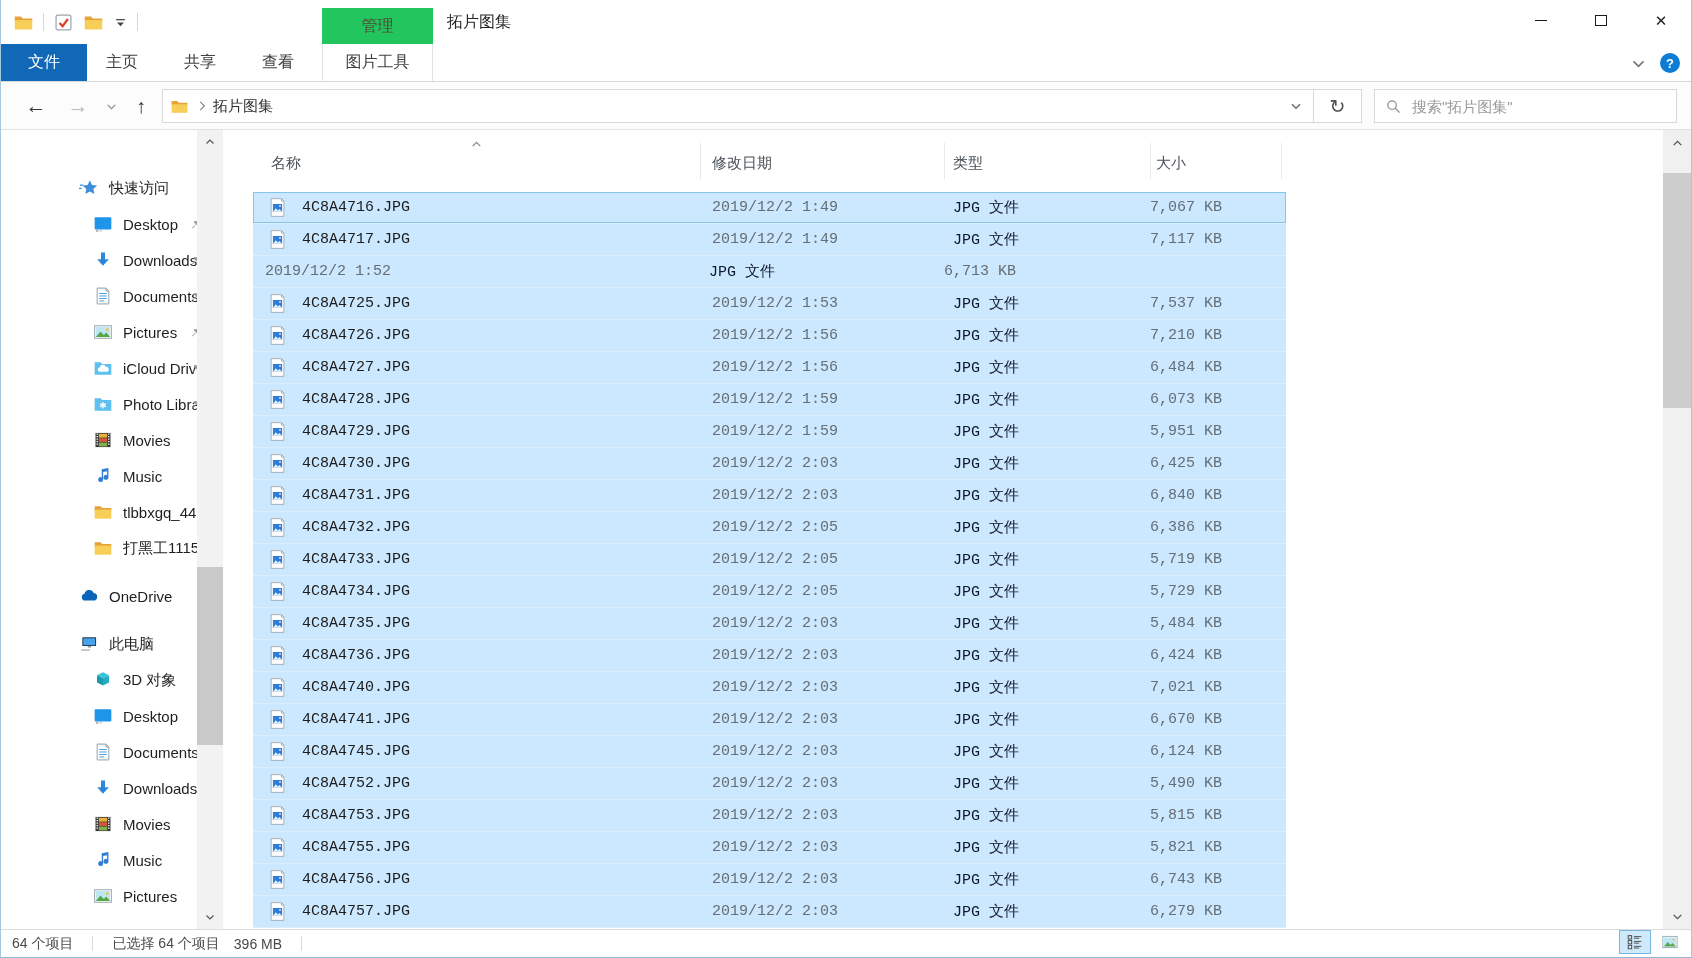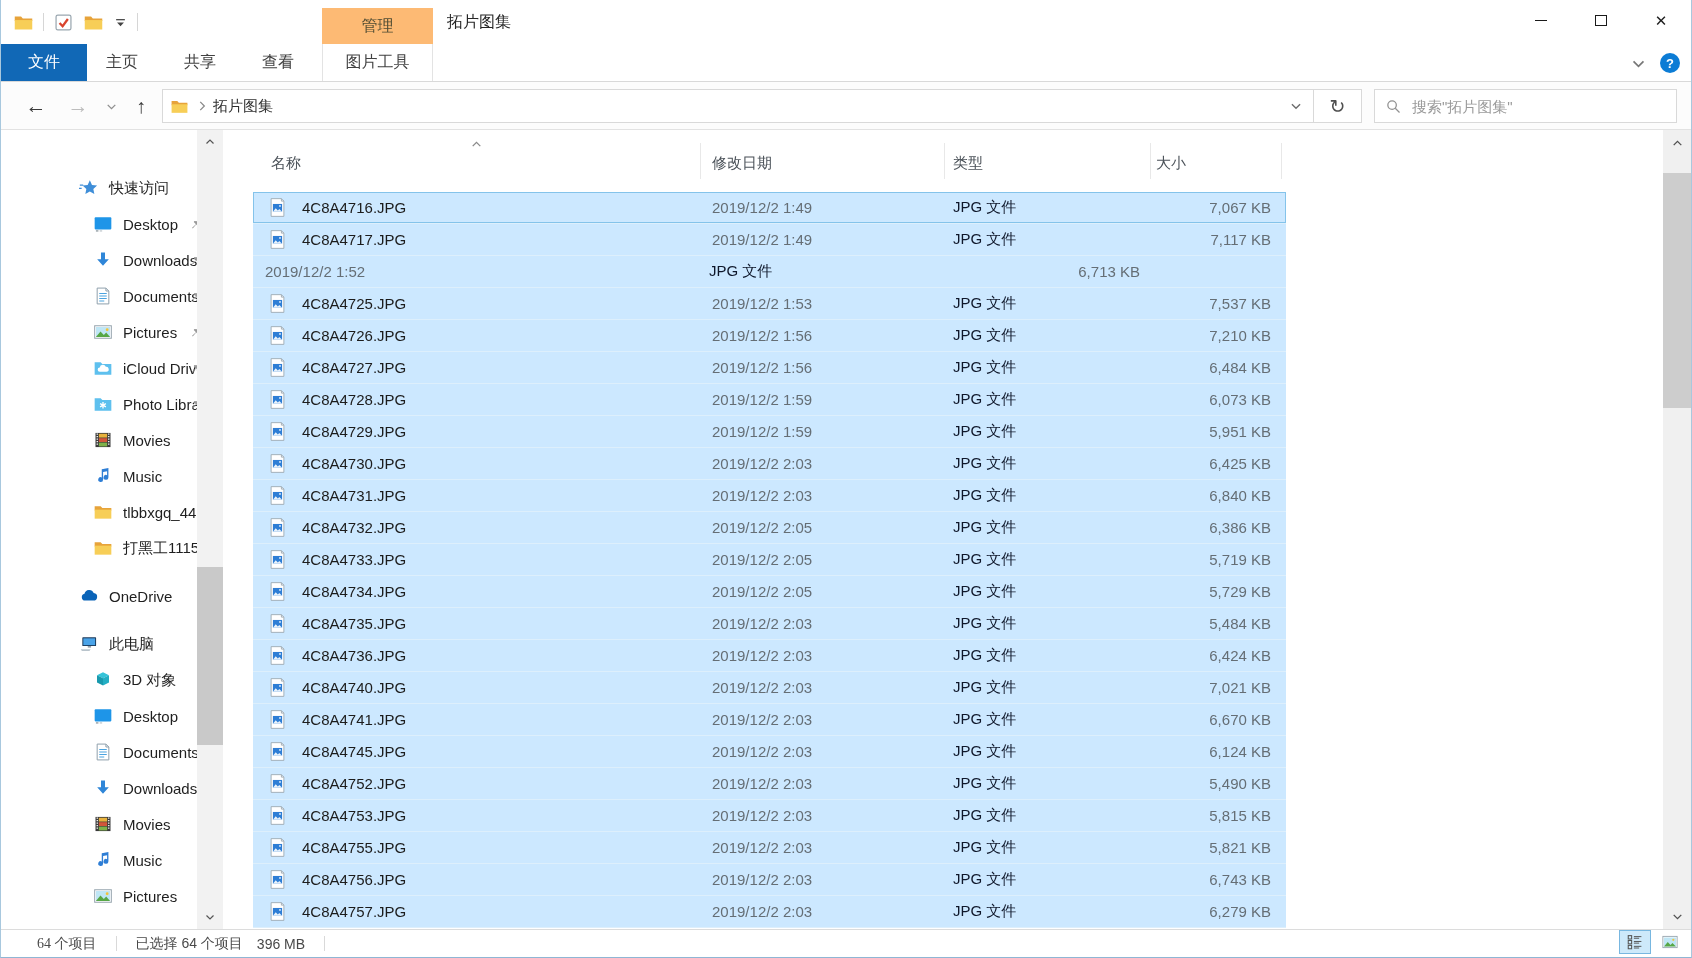--- a/index.html
+++ b/index.html
@@ -8,21 +8,21 @@
   .win { position:absolute; inset:0; border-left:1px solid #a8c8de;
          border-right:1px solid #a8c8de; border-bottom:1px solid #8fb6d4; background:#fff; }
   svg.ic { display:block; }
 
   
   .titlebar { position:absolute; top:0; left:0; right:0; height:44px; background:#fff; }
   .qat { position:absolute; left:12px; top:0; height:44px; display:flex; align-items:center; gap:9px; }
   .qat .qicon { width:21px; height:21px; }
   .qat-sep { width:1px; height:18px; background:#d6d6d6; }
   .qat-chev { width:15px; height:15px; color:#4a4a4a; }
-  .ctx-label { position:absolute; left:321px; top:8px; width:111px; height:36px; background:#fdba74;
+  .ctx-label { position:absolute; left:321px; top:8px; width:111px; height:36px; background:#22c55e;
     display:flex; align-items:center; justify-content:center; font-size:16px; color:#4f4c33; }
   .win-title { position:absolute; left:446px; top:0; height:44px; display:flex; align-items:center;
     font-size:16px; color:#262626; }
   .win-controls { position:absolute; right:0; top:0; height:40px; display:flex; }
   .wc { width:60px; height:40px; display:flex; align-items:center; justify-content:center; color:#1a1a1a; }
   .mini-glyph { width:12px; height:1px; background:#1a1a1a; display:block; }
   .maxi-glyph { width:12px; height:11px; border:1px solid #1a1a1a; display:block; }
   .close-glyph { font-size:15px; line-height:1; }
 
   
@@ -82,50 +82,50 @@
   .side-item .sl { margin-left:10px; font-size:15px; color:#1f1f1f; white-space:nowrap; }
   .side-item .pin { position:absolute; left:188px; top:10px; width:16px; height:16px; }
   .side-scroll { position:absolute; left:196px; top:0; width:26px; height:100%; background:#f2f2f2; }
   .ss-up, .ss-down { position:absolute; left:0; width:26px; height:24px; display:flex;
     align-items:center; justify-content:center; color:#555; background:#f2f2f2; }
   .ss-up { top:0; } .ss-down { bottom:0; }
   .ss-up svg, .ss-down svg { width:12px; height:12px; }
   .ss-thumb { position:absolute; left:0; width:26px; top:437px; height:178px; background:#c9c9c9; }
 
   
-  .filelist { position:absolute; left:245px; top:0; right:28px; bottom:0; overflow:hidden; }
+  .filelist { position:absolute; left:245px; top:0; right:28px; bottom:0; overflow:hidden;font-family:Liberation Mono, monospace; }
   .sort-caret { position:absolute; left:224px; top:8px; width:13px; height:13px; color:#8a8a8a; }
   .col-label { position:absolute; top:24px; font-size:15px; color:#4a5158; cursor:default; }
   .cl-name { left:25px; } .cl-date { left:466px; } .cl-type { left:707px; } .cl-size { left:910px; }
   .col-sep { position:absolute; top:13px; height:36px; width:1px; background:#e8e8e8; }
   .cs-1 { left:454px; } .cs-2 { left:698px; } .cs-3 { left:904px; } .cs-4 { left:1035px; }
   .rows { position:absolute; left:7px; top:62px; width:1033px; }
   .frow { height:32px; background:#cce8ff; display:grid;
     grid-template-columns:447px 244px 206px 131px; align-items:center;
     border-bottom:1px solid #ddeffc; }
   .frow.first { box-shadow:inset 0 0 0 1px #84c3ea; }
   .c-name { display:flex; align-items:center; gap:16px; padding-left:16px;
     font-size:15px; color:#1c1c1c; white-space:nowrap; }
   .c-name .fi { width:17px; height:21px; flex:none; }
   .c-date { font-size:15px; color:#656e75; padding-left:12px; }
   .c-type { font-size:15px; color:#0f172a; padding-left:9px; }
-  .c-size { font-size:15px; color:#656e75; text-align:right; padding-right:10px; }
+  .c-size { font-size:15px; color:#656e75; text-align:left; padding-right:10px; }
 
   
   .main-scroll { position:absolute; right:0; top:0; width:28px; height:100%; background:#f0f0f0; }
   .ms-up, .ms-down { position:absolute; left:0; width:28px; height:26px; display:flex;
     align-items:center; justify-content:center; color:#505050; background:#f0f0f0; }
   .ms-up { top:0; } .ms-down { bottom:0; }
   .ms-up svg, .ms-down svg { width:13px; height:13px; }
   .ms-thumb { position:absolute; left:0; width:28px; top:43px; height:235px; background:#cdcdcd; }
 
   
   .statusbar { position:absolute; left:0; right:0; bottom:0; height:28px; background:#fff;
     border-top:1px solid #dcdcdc; display:flex; align-items:center; font-size:14px; color:#494949; }
-  .sb-count { margin-left:36px;font-family:Liberation Serif, serif; }
+  .sb-count { margin-left:11px; }
   .sb-sep { width:1px; height:15px; background:#d9d9d9; margin:0 19px; }
   .sb-size { margin-left:14px; }
   .view-btns { position:absolute; right:5px; bottom:3px; display:flex; gap:3px; }
   .vb { width:32px; height:24px; display:flex; align-items:center; justify-content:center;
     border:1px solid transparent; }
   .vb.active { background:#cde9fa; border-color:#78b7e0; }
   .vb svg { width:18px; height:18px; }
 </style>
 </head>
 <body>

